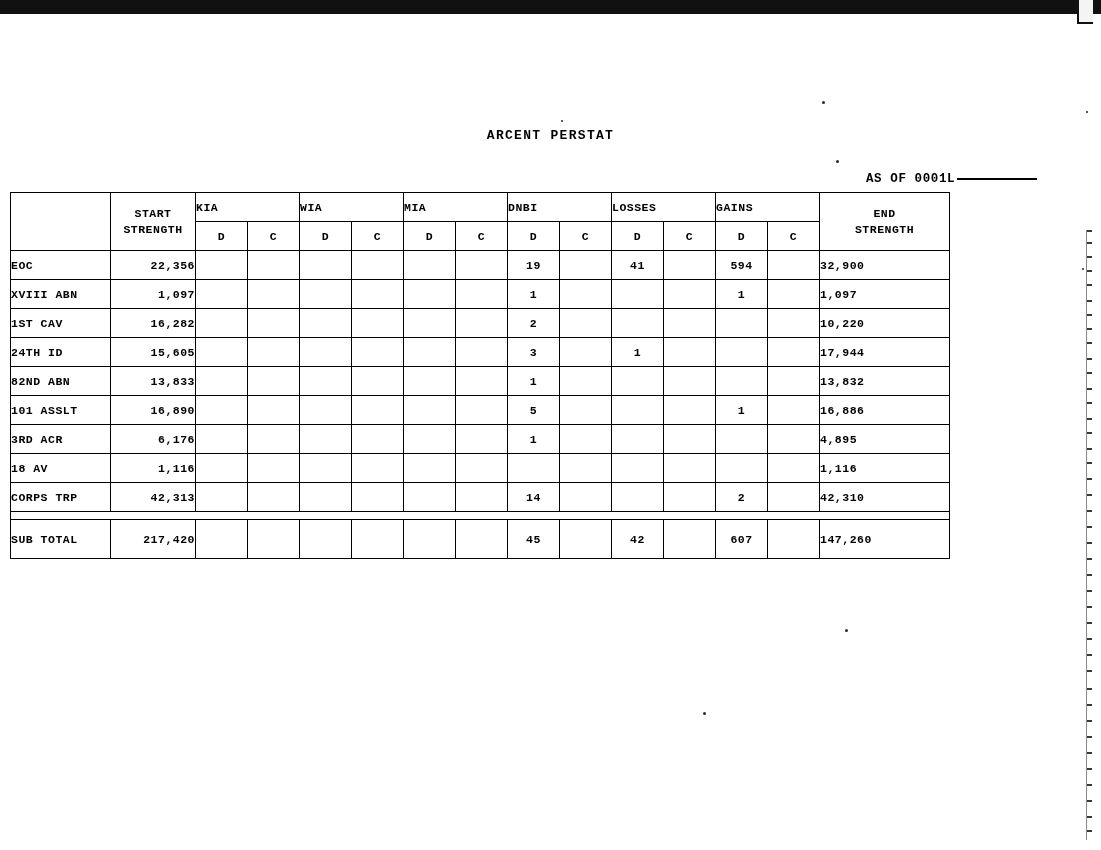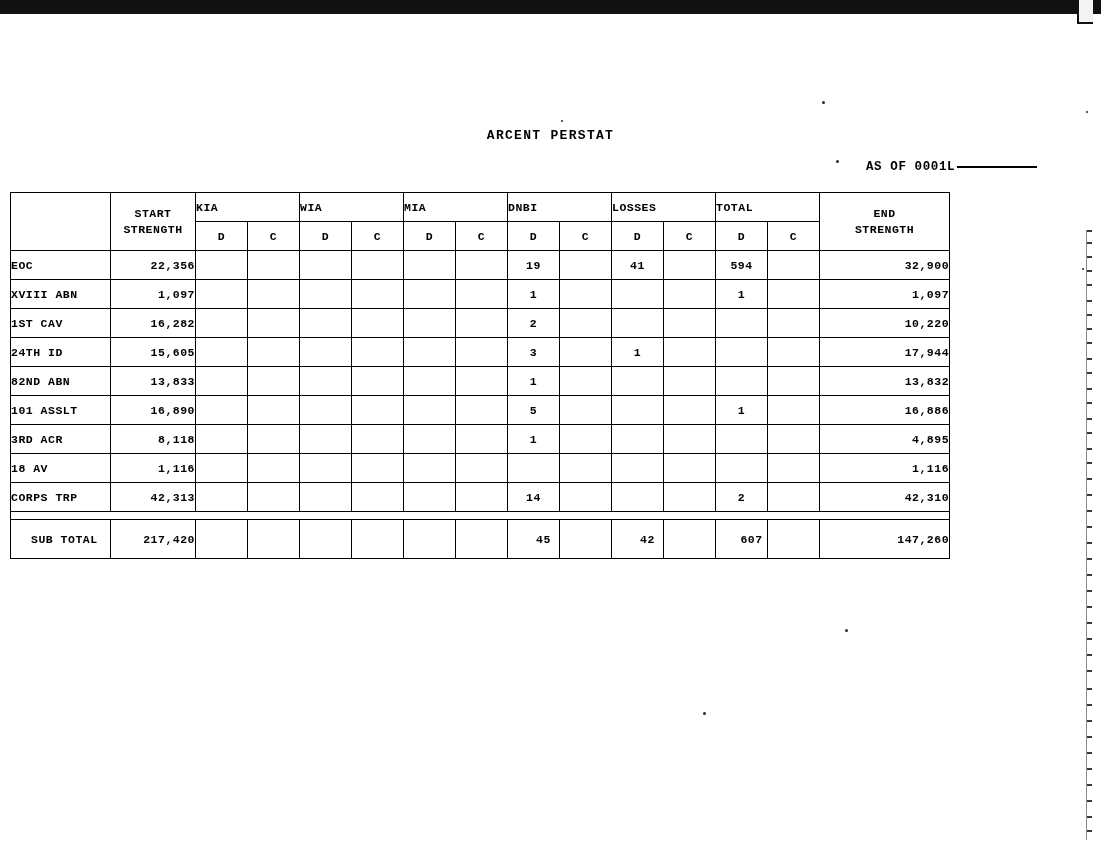--- a/index.html
+++ b/index.html
@@ -73,21 +73,21 @@
     left: 0;
     width: 1101px;
     text-align: center;
     font-size: 13px;
     font-weight: bold;
     letter-spacing: 1.3px;
   }
 
   .asof {
     position: absolute;
-    top: 160px;
+    top: 172px;
     left: 866px;
     font-size: 12.5px;
     font-weight: bold;
     letter-spacing: 0.6px;
     white-space: nowrap;
   }
   .asof .blank {
     display: inline-block;
     width: 80px;
     border-bottom: 2px solid #000;
@@ -151,26 +151,25 @@
   td.num {
     text-align: right;
     padding-right: 8px;
     font-size: 11.5px;
   }
   td.ctr {
     text-align: center;
     font-size: 11.5px;
   }
   td.end {
-    text-align: right;
+    text-align: left;
     font-size: 11.5px;
   }
   tr.subtotal td {
     height: 38px;
-    padding-left: 20px;
   }
   tr.spacer td {
     height: 7px;
     border-left: 1.6px solid #000;
     border-right: 1.6px solid #000;
     border-top: none;
     border-bottom: none;
   }
 </style>
 </head>
@@ -260,21 +259,21 @@
       <td rowspan="2"></td>
       <td rowspan="2" class="stack-cell">
         <div style="white-space:pre-line">START
 STRENGTH</div>
       </td>
       <td colspan="2" class="group-label">KIA</td>
       <td colspan="2" class="group-label">WIA</td>
       <td colspan="2" class="group-label">MIA</td>
       <td colspan="2" class="group-label">DNBI</td>
       <td colspan="2" class="group-label">LOSSES</td>
-      <td colspan="2" class="group-label">TOTAL</td>
+      <td colspan="2" class="group-label">GAINS</td>
       <td rowspan="2" class="stack-cell">
         <div style="white-space:pre-line">END
 STRENGTH</div>
       </td>
     </tr>
     <tr class="dc-row">
       <td>D</td>
       <td>C</td>
       <td>D</td>
       <td>C</td>
@@ -386,21 +385,21 @@
         <td class="ctr">5</td>
         <td class="ctr"></td>
         <td class="ctr"></td>
         <td class="ctr"></td>
         <td class="ctr">1</td>
         <td class="ctr"></td>
         <td class="end">16,886</td>
       </tr>
       <tr>
         <td class="unit">3RD ACR</td>
-        <td class="num">8,118</td>
+        <td class="num">6,176</td>
         <td class="ctr"></td>
         <td class="ctr"></td>
         <td class="ctr"></td>
         <td class="ctr"></td>
         <td class="ctr"></td>
         <td class="ctr"></td>
         <td class="ctr">1</td>
         <td class="ctr"></td>
         <td class="ctr"></td>
         <td class="ctr"></td>

